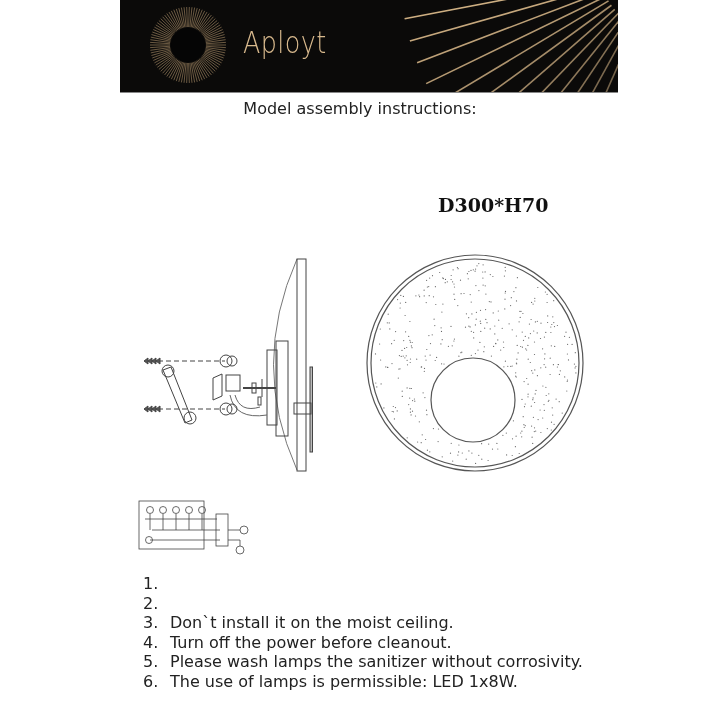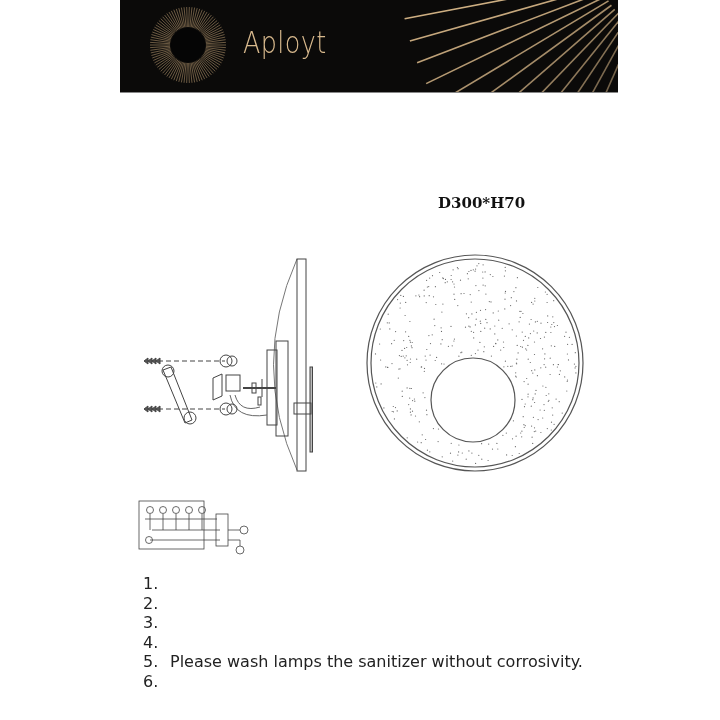--- a/index.html
+++ b/index.html
@@ -1,21 +1,21 @@
 <!DOCTYPE html>
 <html><head>
   <meta charset="utf-8">
   <style>
     html, body { margin: 0; padding: 0; background: #ffffff; }
     body { width: 720px; height: 720px; position: relative; overflow: hidden; font-family: "DejaVu Sans", sans-serif; color: #222; }
     .banner { position: absolute; left: 120px; top: 0; width: 498px; height: 92px; background: #0b0a09; overflow: hidden; border-bottom: 1px solid #888; }
     .banner svg { position: absolute; left: 0; top: 0; }
     .brand { position: absolute; left: 123px; top: 24px; font-family: "DejaVu Sans", sans-serif; font-weight: 300; font-size: 31px; color: #d8b98d; letter-spacing: 0.5px; font-stretch: condensed; transform: scaleX(0.82); transform-origin: left center; }
     .title-block { position: absolute; left: 0; top: 98px; width: 720px; text-align: center; font-size: 16px; line-height: 21px; color: #222; }
-    .dim-label { position: absolute; left: 438px; top: 194px; font-family: "DejaVu Serif", serif; font-weight: bold; font-size: 15px; color: #111; text-align: center; }
+    .dim-label { position: absolute; left: 438px; top: 194px; font-family: "DejaVu Serif", serif; font-weight: bold; font-size: 19px; color: #111; text-align: center; }
     .side-view { position: absolute; left: 130px; top: 245px; }
     .front-view { position: absolute; left: 360px; top: 250px; }
     .wiring { position: absolute; left: 130px; top: 495px; }
     .notes { position: absolute; left: 143px; top: 574px; margin: 0; padding: 0; list-style: none; font-size: 16px; line-height: 19.5px; color: #222; }
     .notes li { display: flex; }
     .notes .num { width: 27px; }
   </style>
 </head>
 <body>
 
@@ -136,20 +136,21 @@
         <line x1="486.03568490601776" y1="-3.773054000944029" x2="306.1546345927435" y2="83.65009932924255" opacity="0.83"></line>
         <line x1="483.9402634526033" y1="-8.615287277204953" x2="297.0744749612809" y2="62.667088465445204" opacity="0.87"></line>
         <line x1="482.2783397048348" y1="-13.622883868960496" x2="289.87280538761763" y2="40.96750323450452" opacity="0.91"></line>
         <line x1="481.06276495627867" y1="-18.757121124856496" x2="284.60531481054096" y2="18.719141792288504" opacity="0.95"></line>
       </g>
   </svg>
   <div class="brand">Aployt</div>
 </div>
 
 <div class="title-block">
+  <div>Model assembly instructions:</div>
 </div>
 
 <div class="dim-label">D300*H70</div>
 
 <svg class="side-view" width="220" height="235" viewBox="0 0 220 235">
   <g fill="none" stroke="#444" stroke-width="1">
 
     <path d="M167 14 Q 120 120 167 225" stroke="#777"></path>
 
     <rect x="167" y="14" width="9" height="212"></rect>
@@ -632,24 +633,27 @@
 
 <ol class="notes">
   <li>
       <span class="num">1.</span>
     </li>
   <li>
       <span class="num">2.</span>
     </li>
   <li>
       <span class="num">3.</span>
+      <span>Don`t install it on the moist ceiling.</span>
     </li>
   <li>
       <span class="num">4.</span>
+      <span>Turn off the power before cleanout.</span>
     </li>
   <li>
       <span class="num">5.</span>
       <span>Please wash lamps the sanitizer without corrosivity.</span>
     </li>
   <li>
       <span class="num">6.</span>
+      <span>The use of lamps is permissible: LED 1x8W.</span>
     </li>
 </ol>
 
 </body></html>

